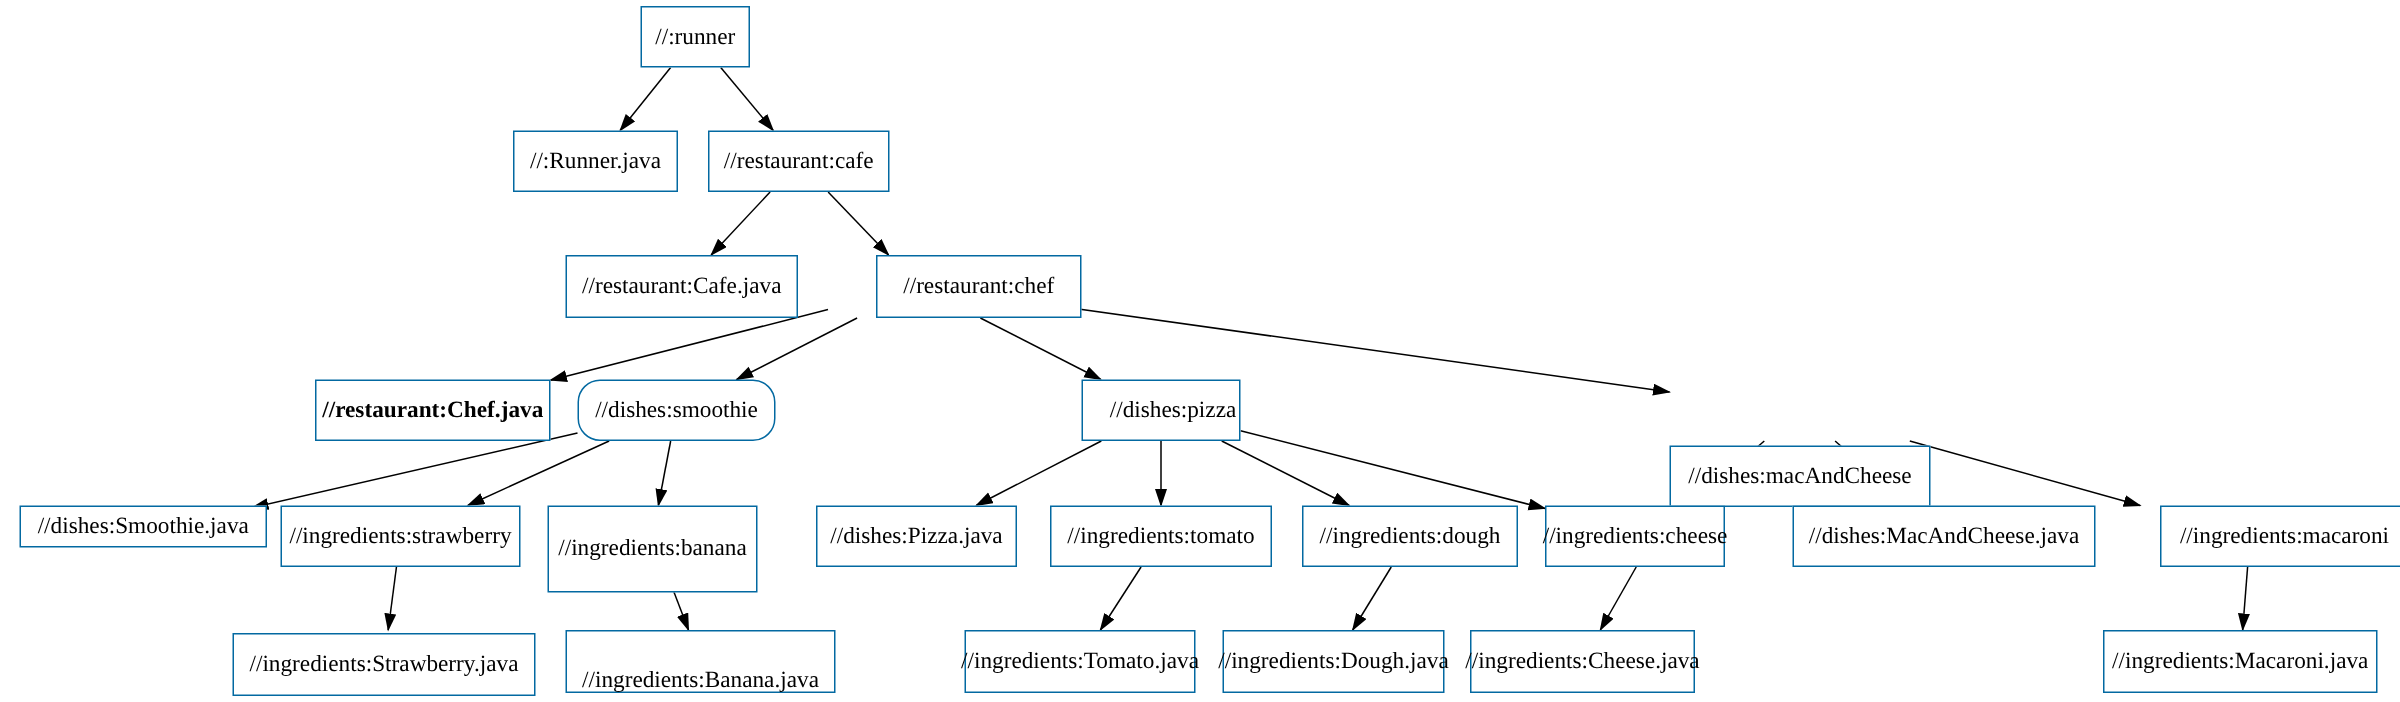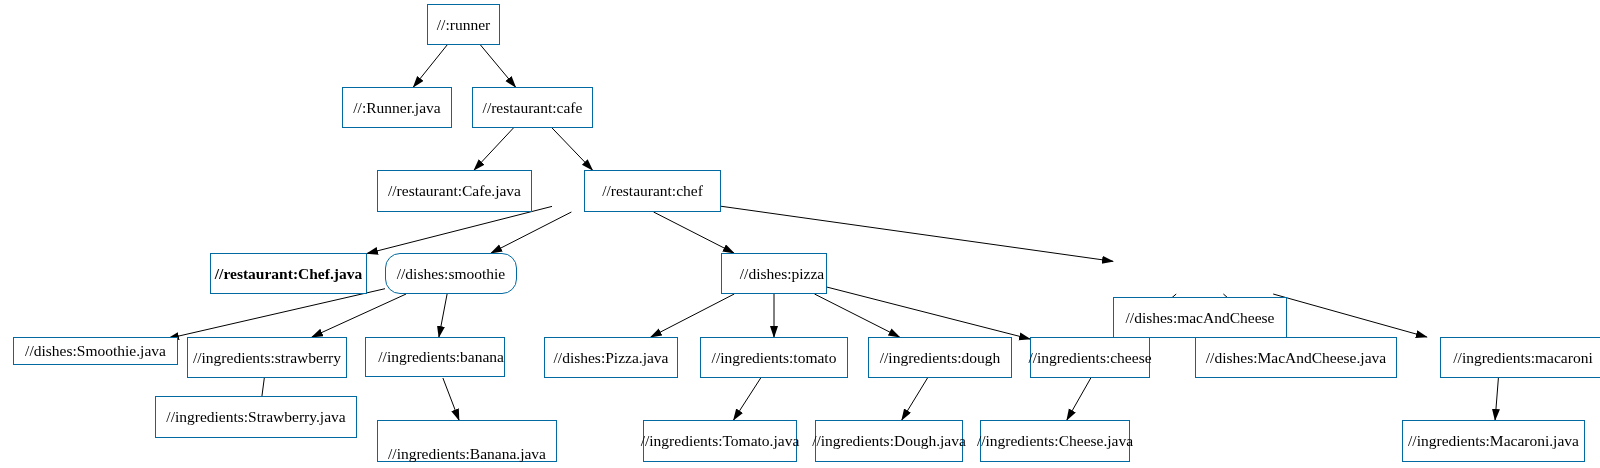--- a/index.html
+++ b/index.html
@@ -95,42 +95,42 @@
       </div>
       <div class="gnode" style="left: 1113px; top: 253px; width: 174px; height: 41px; margin-top: 44px;">
         <span>//dishes:macAndCheese</span>
       </div>
       <div class="gnode" style="left: 13px; top: 337px; width: 165px; height: 28px;">
         <span>//dishes:Smoothie.java</span>
       </div>
       <div class="gnode" style="left: 187px; top: 337px; width: 160px; height: 41px;">
         <span>//ingredients:strawberry</span>
       </div>
-      <div class="gnode" style="left: 365px; top: 337px; width: 140px; height: 40px; justify-content: flex-end;">
+      <div class="gnode" style="left: 365px; top: 337px; width: 140px; height: 58px;">
         <span>//ingredients:banana</span>
       </div>
       <div class="gnode" style="left: 544px; top: 337px; width: 134px; height: 41px;">
         <span>//dishes:Pizza.java</span>
       </div>
       <div class="gnode" style="left: 700px; top: 337px; width: 148px; height: 41px;">
         <span>//ingredients:tomato</span>
       </div>
       <div class="gnode" style="left: 868px; top: 337px; width: 144px; height: 41px;">
         <span>//ingredients:dough</span>
       </div>
       <div class="gnode" style="left: 1030px; top: 337px; width: 120px; height: 41px;">
         <span>//ingredients:cheese</span>
       </div>
       <div class="gnode" style="left: 1195px; top: 337px; width: 202px; height: 41px;">
         <span>//dishes:MacAndCheese.java</span>
       </div>
       <div class="gnode" style="left: 1417px; top: 337px; width: 166px; height: 41px; margin-left: 23px;">
         <span>//ingredients:macaroni</span>
       </div>
-      <div class="gnode" style="left: 155px; top: 396px; width: 202px; height: 42px;">
+      <div class="gnode" style="left: 155px; top: 422px; width: 202px; height: 42px;">
         <span>//ingredients:Strawberry.java</span>
       </div>
       <div class="gnode" style="left: 377px; top: 420px; width: 180px; height: 42px; align-items: flex-end;">
         <span>//ingredients:Banana.java</span>
       </div>
       <div class="gnode" style="left: 643px; top: 420px; width: 154px; height: 42px;">
         <span>//ingredients:Tomato.java</span>
       </div>
       <div class="gnode" style="left: 815px; top: 420px; width: 148px; height: 42px;">
         <span>//ingredients:Dough.java</span>

